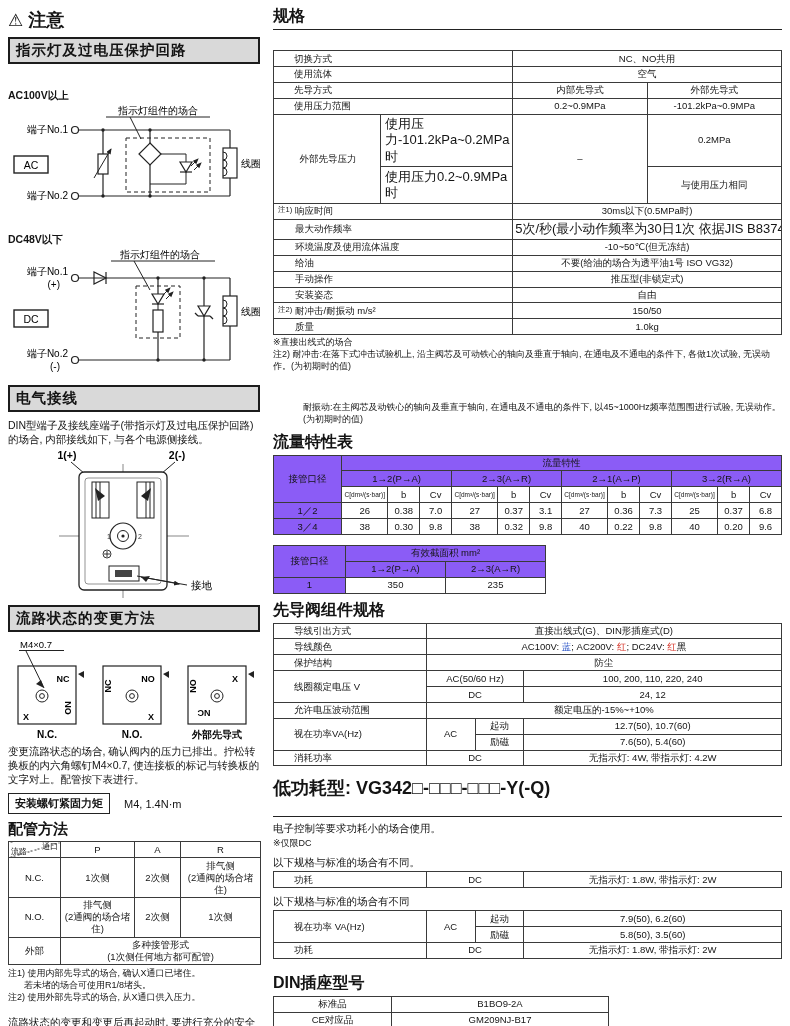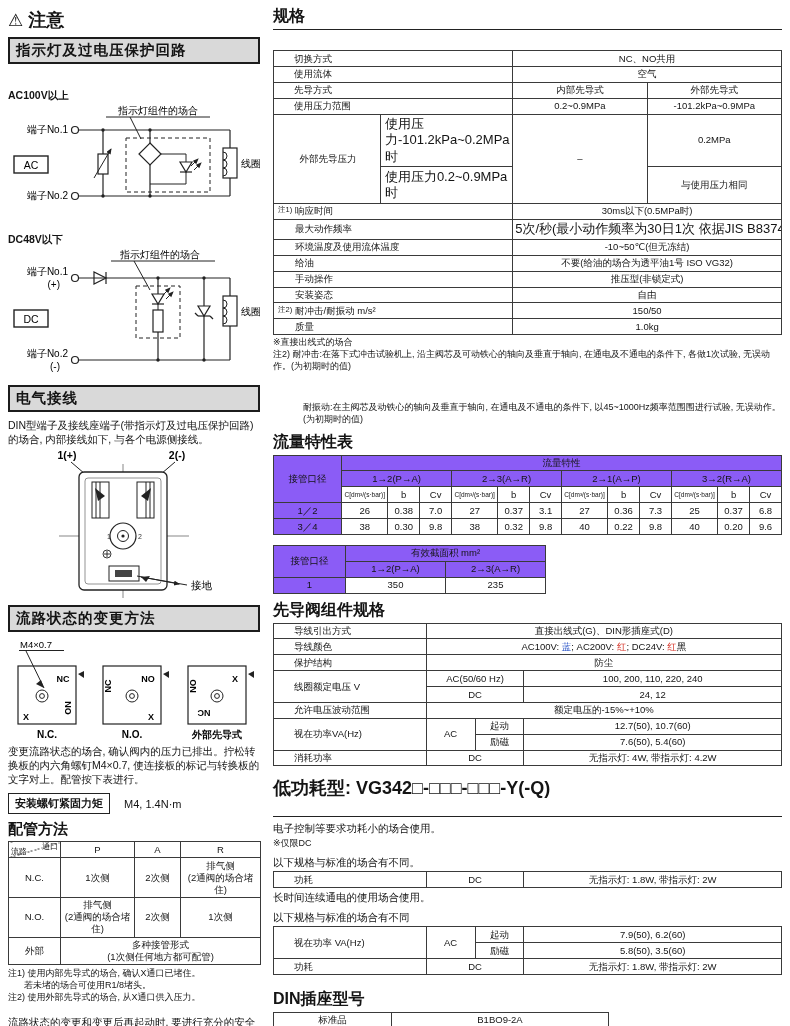--- a/index.html
+++ b/index.html
@@ -564,21 +564,20 @@
         </colgroup>
       <tbody>
           <tr>
             <td class="lab">功耗</td>
           <td>DC</td>
           <td>无指示灯: 1.8W, 带指示灯: 2W</td>
           </tr>
     </tbody>
       </table>
 
-    <div class="para">长时间连续通电的使用场合使用。</div>
     <div class="para mt6">以下规格与标准的场合有不同</div>
     <table>
       <colgroup>
           <col style="width:150px">
           <col style="width:48px">
           <col style="width:48px">
           <col style="width:253px">
         </colgroup>
       <tbody>
           <tr>

